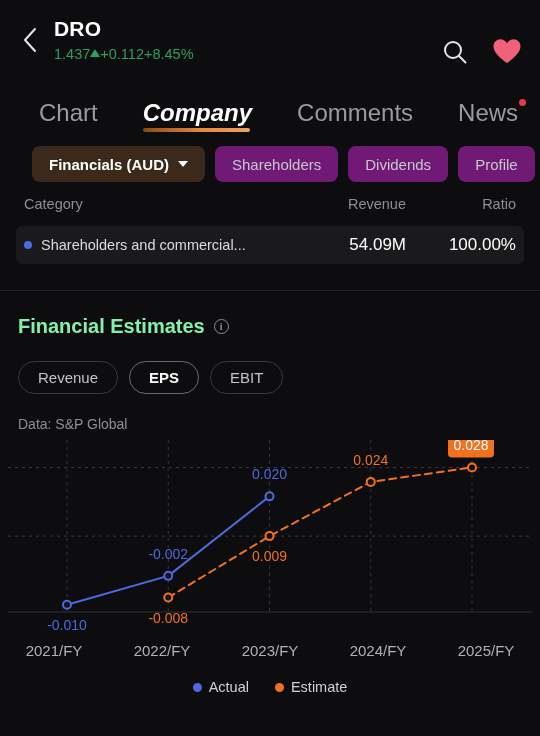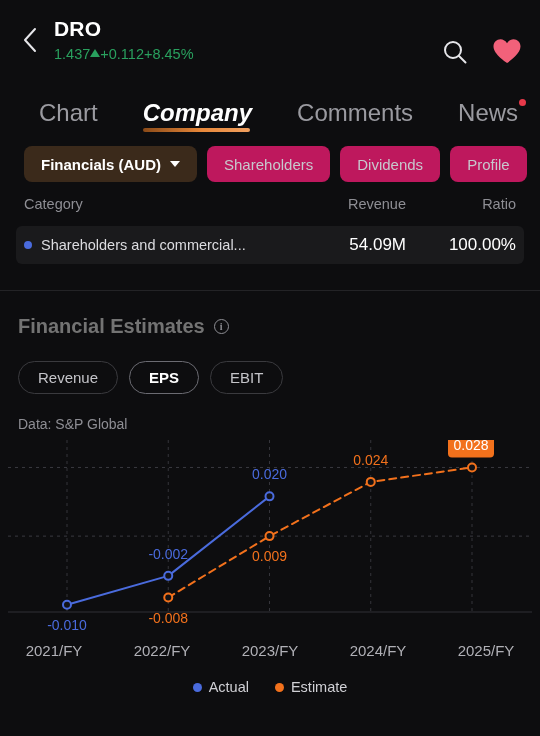--- a/index.html
+++ b/index.html
@@ -96,28 +96,28 @@
     top:-2px; right:-8px;
     width:7px;height:7px;
     border-radius:50%;
     background:#e8394a;
   }
 
   
   .chips {
     display:flex;
     gap:10px;
-    padding:14px 0 0 24px;
+    padding:14px 0 0 32px;
     overflow:hidden;
     height:56px;
   }
   .chip {
     height:36px;
     border-radius:8px;
-    background:#be185d;
+    background:#701a75;
     color:#c8c8cd;
     font-size:15px;
     display:flex;
     align-items:center;
     padding:0 17px;
     white-space:nowrap;
     flex:0 0 auto;
   }
   .chip.active {
     background:#3b2a1b;
@@ -185,21 +185,21 @@
   }
 
   
   .fe-section { padding:24px 18px 0 18px; }
   .fe-title-row {
     display:flex; align-items:center; gap:9px;
   }
   .fe-title {
     font-size:20px;
     font-weight:bold;
-    color:#737373;
+    color:#86efac;
   }
   .info-icon {
     width:15px;height:15px;
     border-radius:50%;
     border:1.3px solid #8e8e94;
     color:#8e8e94;
     font-size:10px;
     line-height:13px;
     text-align:center;
     font-family:"Liberation Serif", serif;

